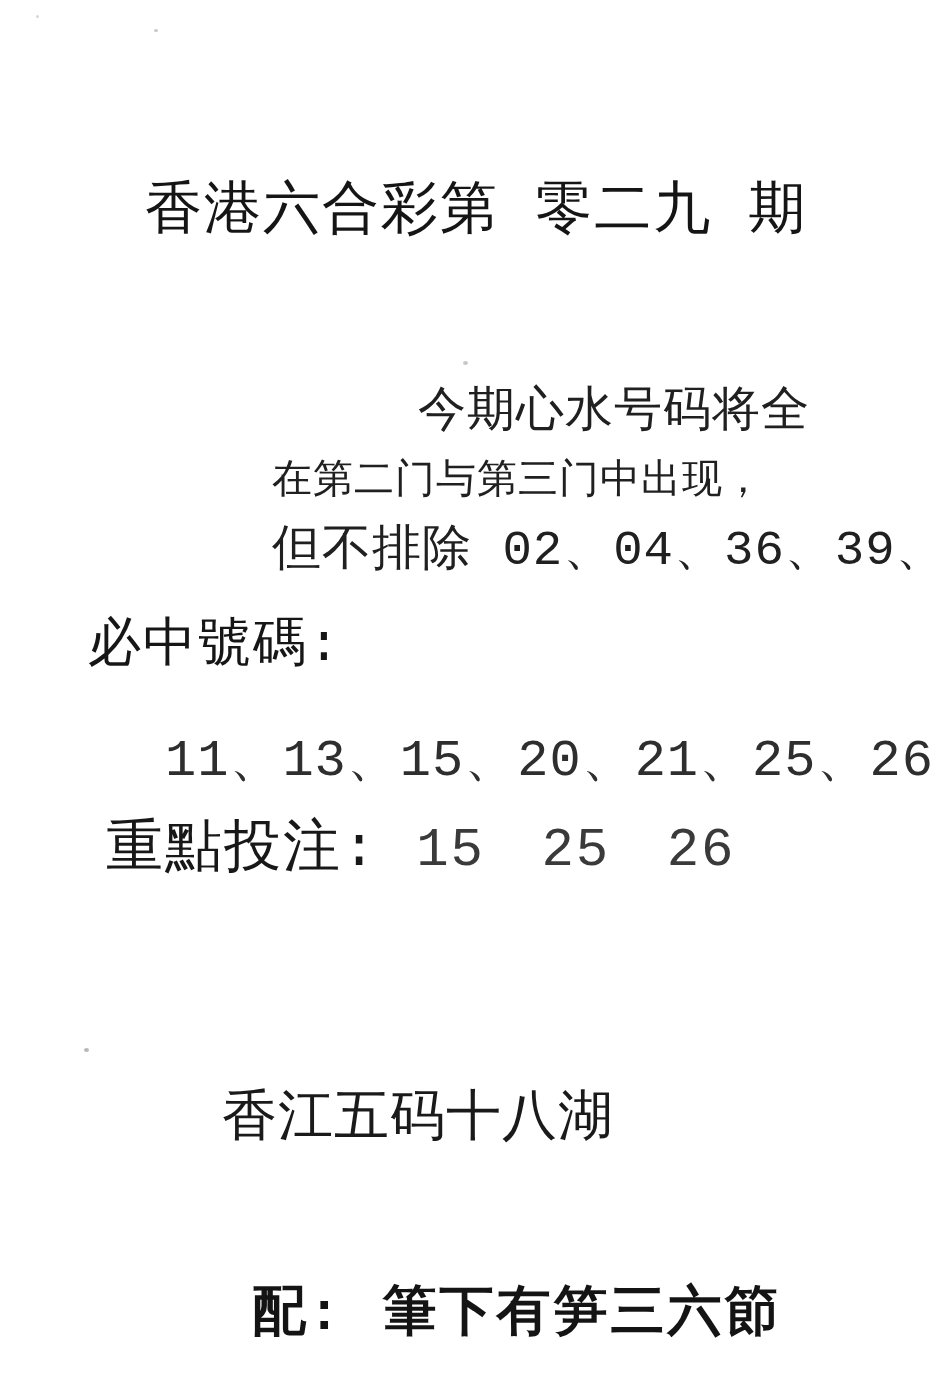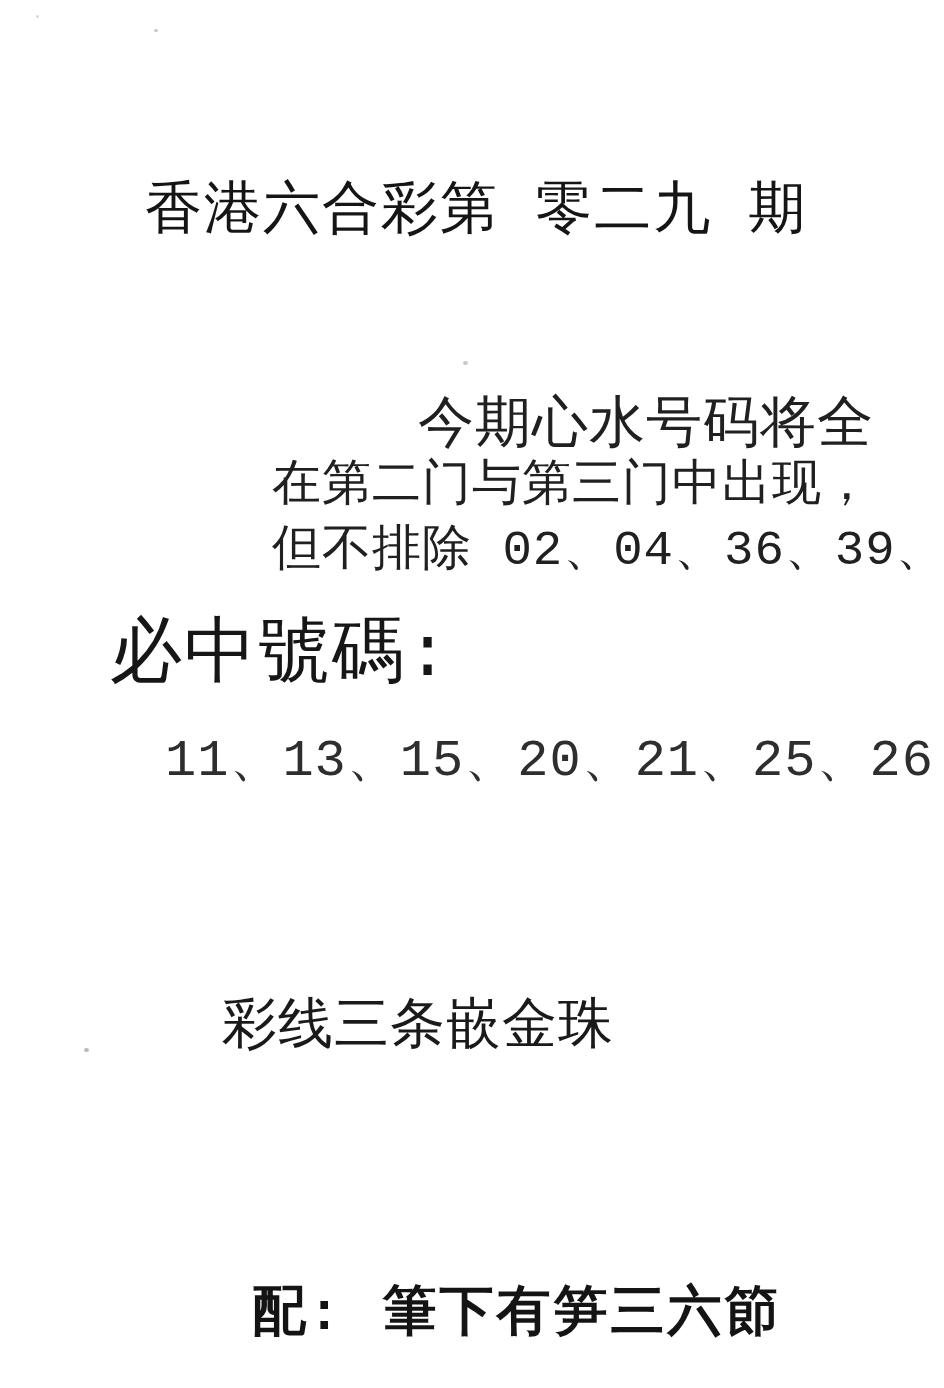--- a/index.html
+++ b/index.html
@@ -31,28 +31,28 @@
   }
   
   .h-predict {
     left: 104px;
     top: 282px;
     font-size: 60px;
     letter-spacing: 3px;
     color: #161616;
   }
   
-  .body-1 { left: 418px; top: 398px; font-size: 56px; letter-spacing: 1px; color: #202020; }
-  .body-2 { left: 272px; top: 462px; font-size: 49px; letter-spacing: 1px; color: #202020; }
+  .body-1 { left: 418px; top: 388px; font-size: 48px; letter-spacing: 1px; color: #202020; }
+  .body-2 { left: 272px; top: 462px; font-size: 40px; letter-spacing: 1px; color: #202020; }
   .body-3 { left: 272px; top: 527px; font-size: 49px; letter-spacing: 1px; color: #202020; }
   
   .h-musthit {
-    left: 110px;
+    left: 88px;
     top: 620px;
-    font-size: 72px;
+    font-size: 53px;
     letter-spacing: 2px;
     color: #161616;
   }
   .musthit-nums {
     left: 165px;
     top: 736px;
     font-size: 52px;
     letter-spacing: 1px;
     color: #2e2e2e;
   }
@@ -117,24 +117,27 @@
   <div class="line body-1">今期心水号码将全</div>
 
   <div class="line body-2">在第二门与第三门中出现，</div>
 
   <div class="line body-3">但不排除 02、04、36、39、40</div>
 
   <div class="line h-musthit">必中號碼:</div>
 
   <div class="line musthit-nums">11、13、15、20、21、25、26</div>
 
+  <div class="line keybet">
+    <span>重點投注:</span><span class="keybet-nums">15 25 26</span>
+  </div>
 
 
-  <div class="line verse-1">彩线三条嵌金珠</div>
 
+  <div class="line verse-2">香江五码十八湖</div>
 
   <div class="line pairing">
     <span>配:</span><span class="pairing-text">筆下有笋三六節</span>
   </div>
 
   <div class="speck speck-1"></div>
   <div class="speck speck-2"></div>
   <div class="speck speck-3"></div>
   <div class="speck speck-4"></div>
 

